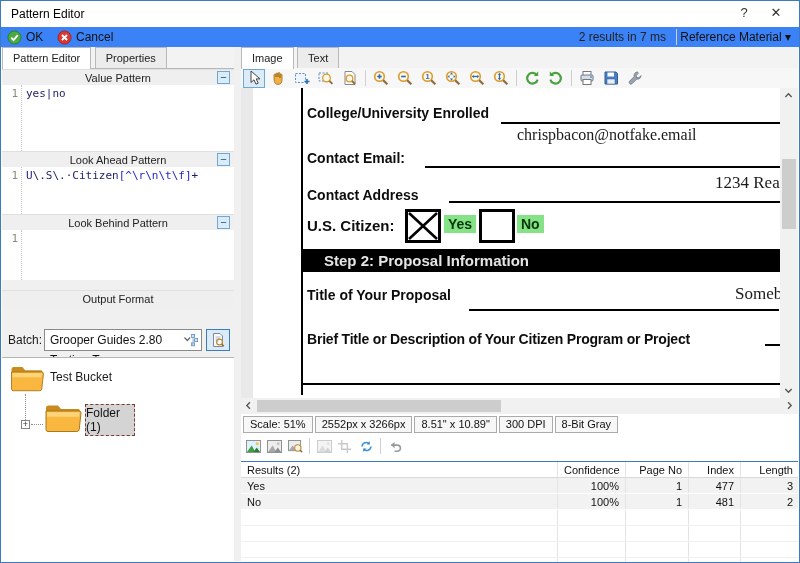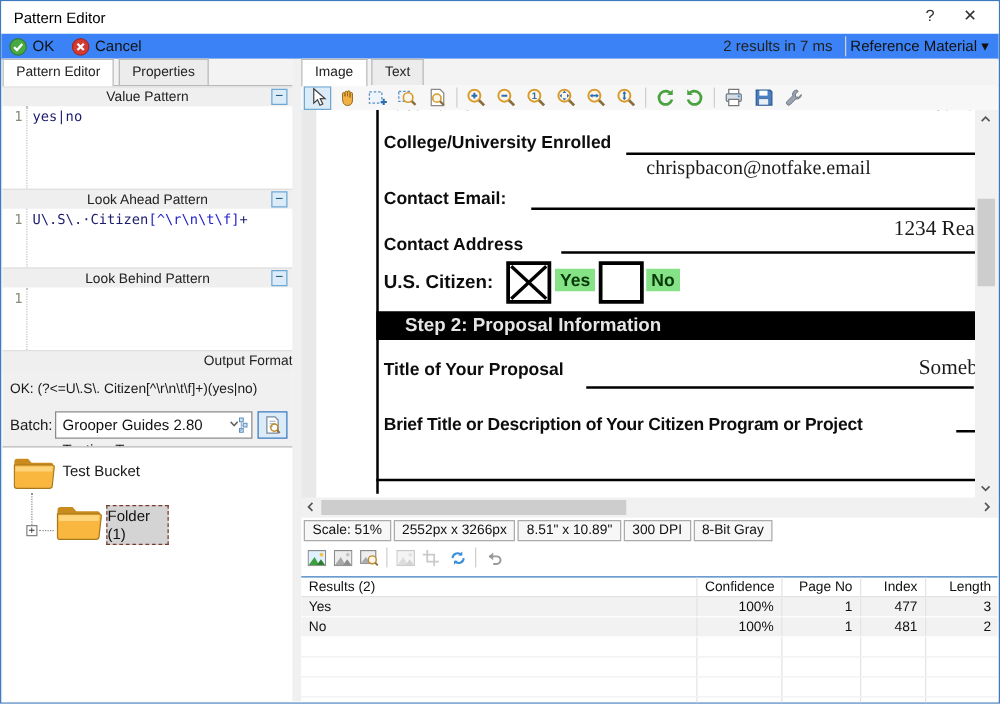--- a/index.html
+++ b/index.html
@@ -148,25 +148,24 @@
     <div class="hdrbar" style="top:145px;">
       <span>Look Behind Pattern</span>
       <span class="collapsebtn">−</span>
     </div>
     <div class="editor" style="top:161px;height:50px;">
       <span class="gutter">1</span>
       <span class="gutline"></span>
       <span class="code"></span>
     </div>
 
-    <div class="hdrbar" style="top:211px;text-align:right;">
+    <div class="hdrbar" style="top:221px;">
       <span>Output Format</span>
     </div>
 
-    <div class="abs txt11" style="left:6px;top:236px;right:4px;white-space:nowrap;overflow:hidden;">OK: (?&lt;=U\.S\. Citizen[^\r\n\t\f]+)(yes|no)</div>
 
     <div class="abs" style="left:0;top:260px;right:0;height:26px;">
       <span class="abs txt12" style="left:6px;top:4px;">Batch:</span>
       <span id="batchCombo">
         <span>Grooper Guides 2.80 Testing•Te...</span>
         <span class="abs" style="right:2px;top:3px;width:16px;height:14px;"><svg viewBox="0 0 16 14">
               <path d="M1.5 4.5 l2.8 3 2.8-3" fill="none" stroke="#666" stroke-width="1.2"></path>
               <rect x="8.6" y="1.4" width="3" height="3" fill="#cfe3f5" stroke="#5a8fc0" stroke-width="0.8"></rect>
               <rect x="11.6" y="5.6" width="3" height="3" fill="#cfe3f5" stroke="#5a8fc0" stroke-width="0.8"></rect>
               <rect x="8.6" y="9.8" width="3" height="3" fill="#cfe3f5" stroke="#5a8fc0" stroke-width="0.8"></rect>

